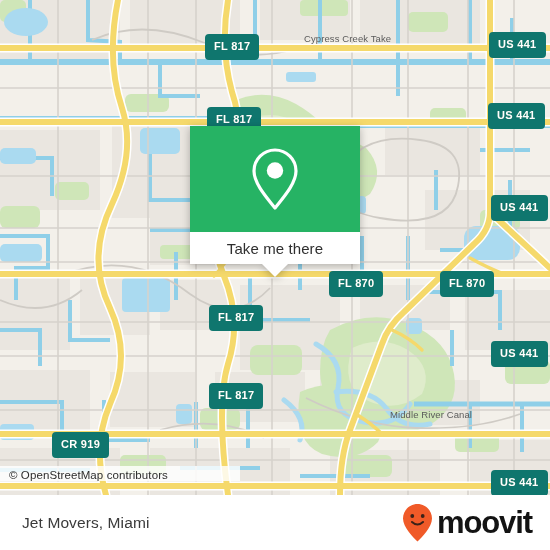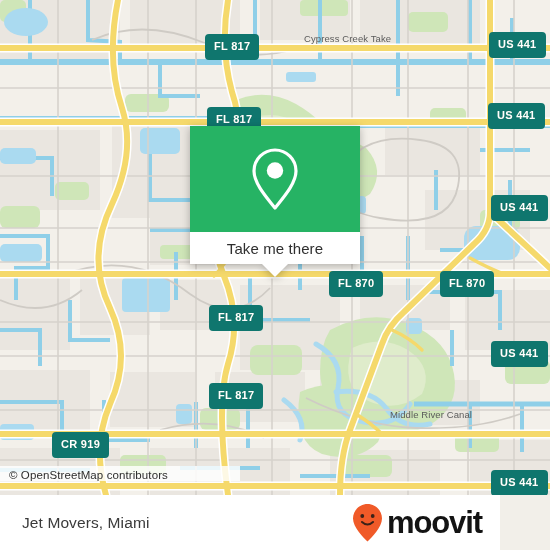--- a/index.html
+++ b/index.html
@@ -113,21 +113,21 @@
     font-size: 11.5px;
     color: #2d2d2d;
     letter-spacing: .1px;
     z-index: 6;
   }
 
   
   #bottombar {
     position: absolute;
     left: 0; top: 495px;
-    width: 500px; height: 55px;
+    width: 550px; height: 55px;
     background: #fdfdfd;
     overflow: hidden;
   }
   #bottombar-ghost {
     position: absolute;
     left: 0; top: -495px;
     opacity: .35;
   }
   #bottombar-veil {
     position: absolute;

